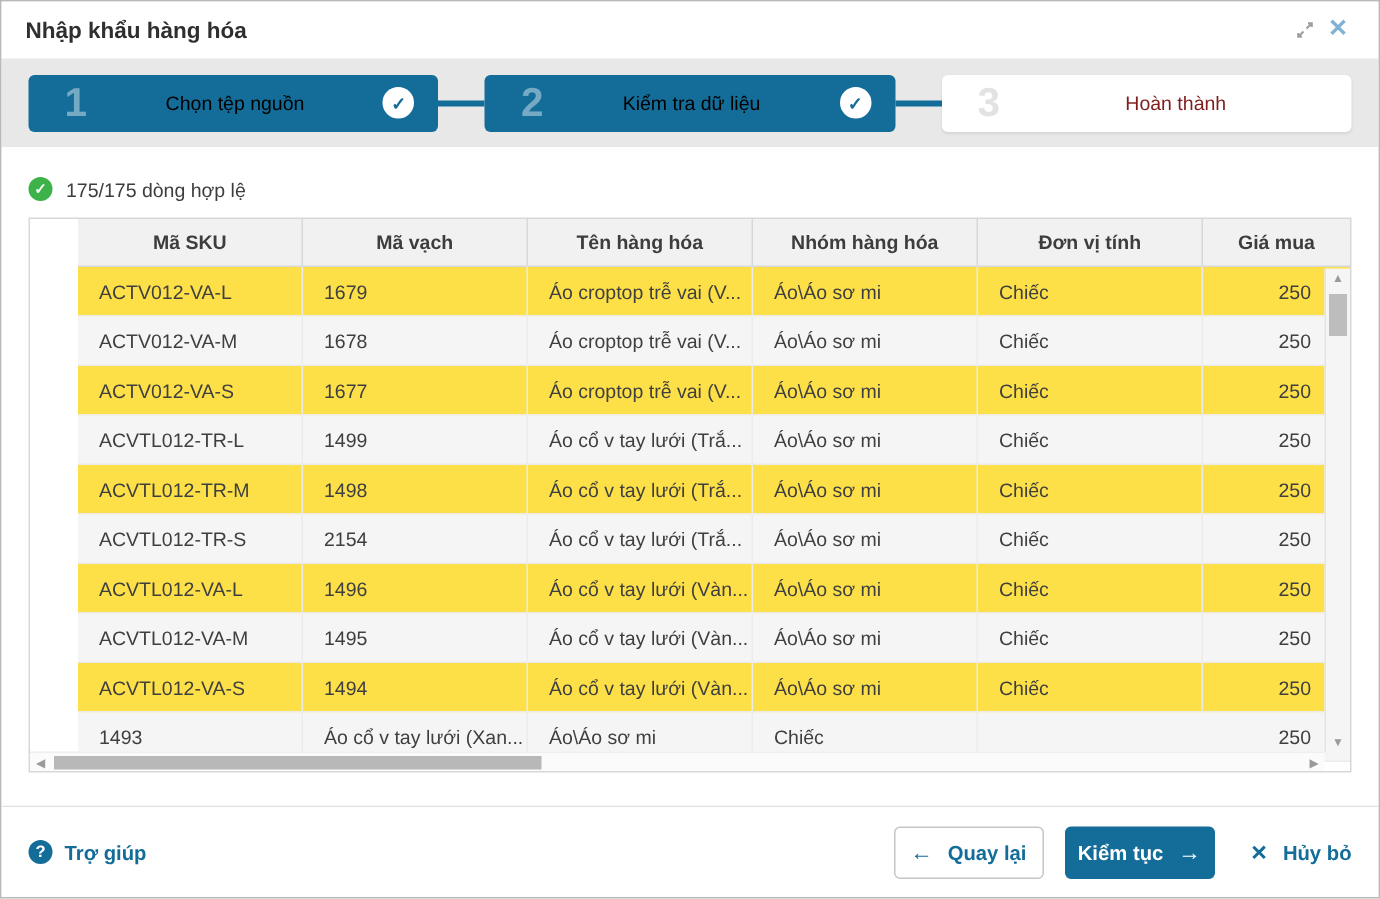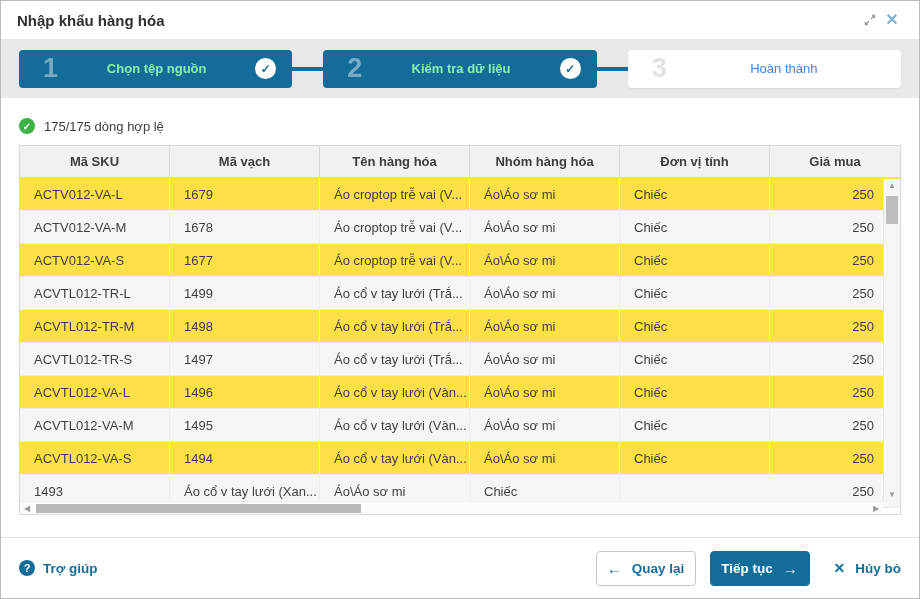--- a/index.html
+++ b/index.html
@@ -20,35 +20,35 @@
 
   
   .steps { height:59px; min-height:59px; background:#e8e8e8; display:flex; align-items:center; padding:0 18px; }
   .step { height:38px; flex:1; border-radius:4px; display:flex; align-items:center; position:relative; cursor:pointer; }
   .step.done { background:#146c99; }
   .step.pending { background:#ffffff; box-shadow:0 1px 2px rgba(0,0,0,0.08); }
   .step-number { font-size:27px; font-weight:bold; margin-left:24px; line-height:1; }
   .step.done .step-number { color:rgba(255,255,255,0.42); }
   .step.pending .step-number { color:#e2e2e2; }
   .step-label { flex:1; text-align:center; font-size:13px; }
-  .step.done .step-label { color:#86efac; font-weight:bold; }
-  .step.pending .step-label { color:#3b82f6; font-weight:normal; }
+  .step.done .step-label { color:#000000; font-weight:normal; }
+  .step.pending .step-label { color:#7f1d1d; font-weight:normal; }
   .step-check { width:21px; height:21px; min-width:21px; border-radius:50%; background:#fff; color:#146c99;
     display:flex; align-items:center; justify-content:center; font-size:12px; font-weight:bold; margin-right:16px; }
   .connector { width:31px; min-width:31px; height:4px; background:#146c99; }
 
   
   .content { flex:1; background:#fff; padding:0 18px; position:relative; }
   .status-line { display:flex; align-items:center; gap:9px; padding-top:20px; height:36px; }
   .status-icon { width:16px; height:16px; min-width:16px; border-radius:50%; background:#3db249; color:#fff;
     font-size:10px; font-weight:bold; display:flex; align-items:center; justify-content:center; }
   .status-text { font-size:13px; color:#3d3d3d; }
 
   
-  .table { margin-top:11px; height:370px; border:1px solid #d8d8d8; position:relative; overflow:hidden; background:#fff; }
+  .table { margin-top:11px; height:370px; border:1px solid #d8d8d8; position:relative; overflow:hidden; background:#fff;padding-left:32px; }
   .thead { display:flex; height:32px; background:#f1f1f1; border-bottom:1px solid #d8d8d8; }
   .hcell { display:flex; align-items:center; justify-content:center; font-size:13px; font-weight:bold; color:#3d3d3d;
     border-right:1px solid #d8d8d8; }
   .hcell:last-child { border-right:none; }
   .c0,.c1,.c2,.c3,.c4 { width:150px; min-width:150px; }
   .c5 { flex:1; }
   .trow { display:flex; height:33px; background:#fde047; border-bottom:1px solid #ebebeb; cursor:pointer; }
   .trow.alt { background:#f5f5f5; }
   .tcell { display:flex; align-items:center; font-size:13px; color:#3f3f3f; padding:0 14px;
     border-right:1px solid #ebebeb; white-space:nowrap; overflow:hidden; }
@@ -171,21 +171,21 @@
           <div class="trow">
             <div class="tcell c0">ACVTL012-TR-M</div>
             <div class="tcell c1">1498</div>
             <div class="tcell c2">Áo cổ v tay lưới (Trắ...</div>
             <div class="tcell c3">Áo\Áo sơ mi</div>
             <div class="tcell c4">Chiếc</div>
             <div class="tcell c5">250</div>
           </div>
           <div class="trow alt">
             <div class="tcell c0">ACVTL012-TR-S</div>
-            <div class="tcell c1">1497</div>
+            <div class="tcell c1">2154</div>
             <div class="tcell c2">Áo cổ v tay lưới (Trắ...</div>
             <div class="tcell c3">Áo\Áo sơ mi</div>
             <div class="tcell c4">Chiếc</div>
             <div class="tcell c5">250</div>
           </div>
           <div class="trow">
             <div class="tcell c0">ACVTL012-VA-L</div>
             <div class="tcell c1">1496</div>
             <div class="tcell c2">Áo cổ v tay lưới (Vàn...</div>
             <div class="tcell c3">Áo\Áo sơ mi</div>
@@ -235,21 +235,21 @@
     <button class="help">
       <span class="help-icon">?</span>
       <span>Trợ giúp</span>
     </button>
     <div class="fspacer"></div>
     <button class="btn btn-back">
       <span class="arrow">←</span>
       <span>Quay lại</span>
     </button>
     <button class="btn btn-continue">
-      <span>Tiếp tục</span>
+      <span>Kiểm tục</span>
       <span class="arrow">→</span>
     </button>
     <button class="btn btn-cancel">
       <span class="x-glyph">✕</span>
       <span>Hủy bỏ</span>
     </button>
   </div>
 
 </div>
 

